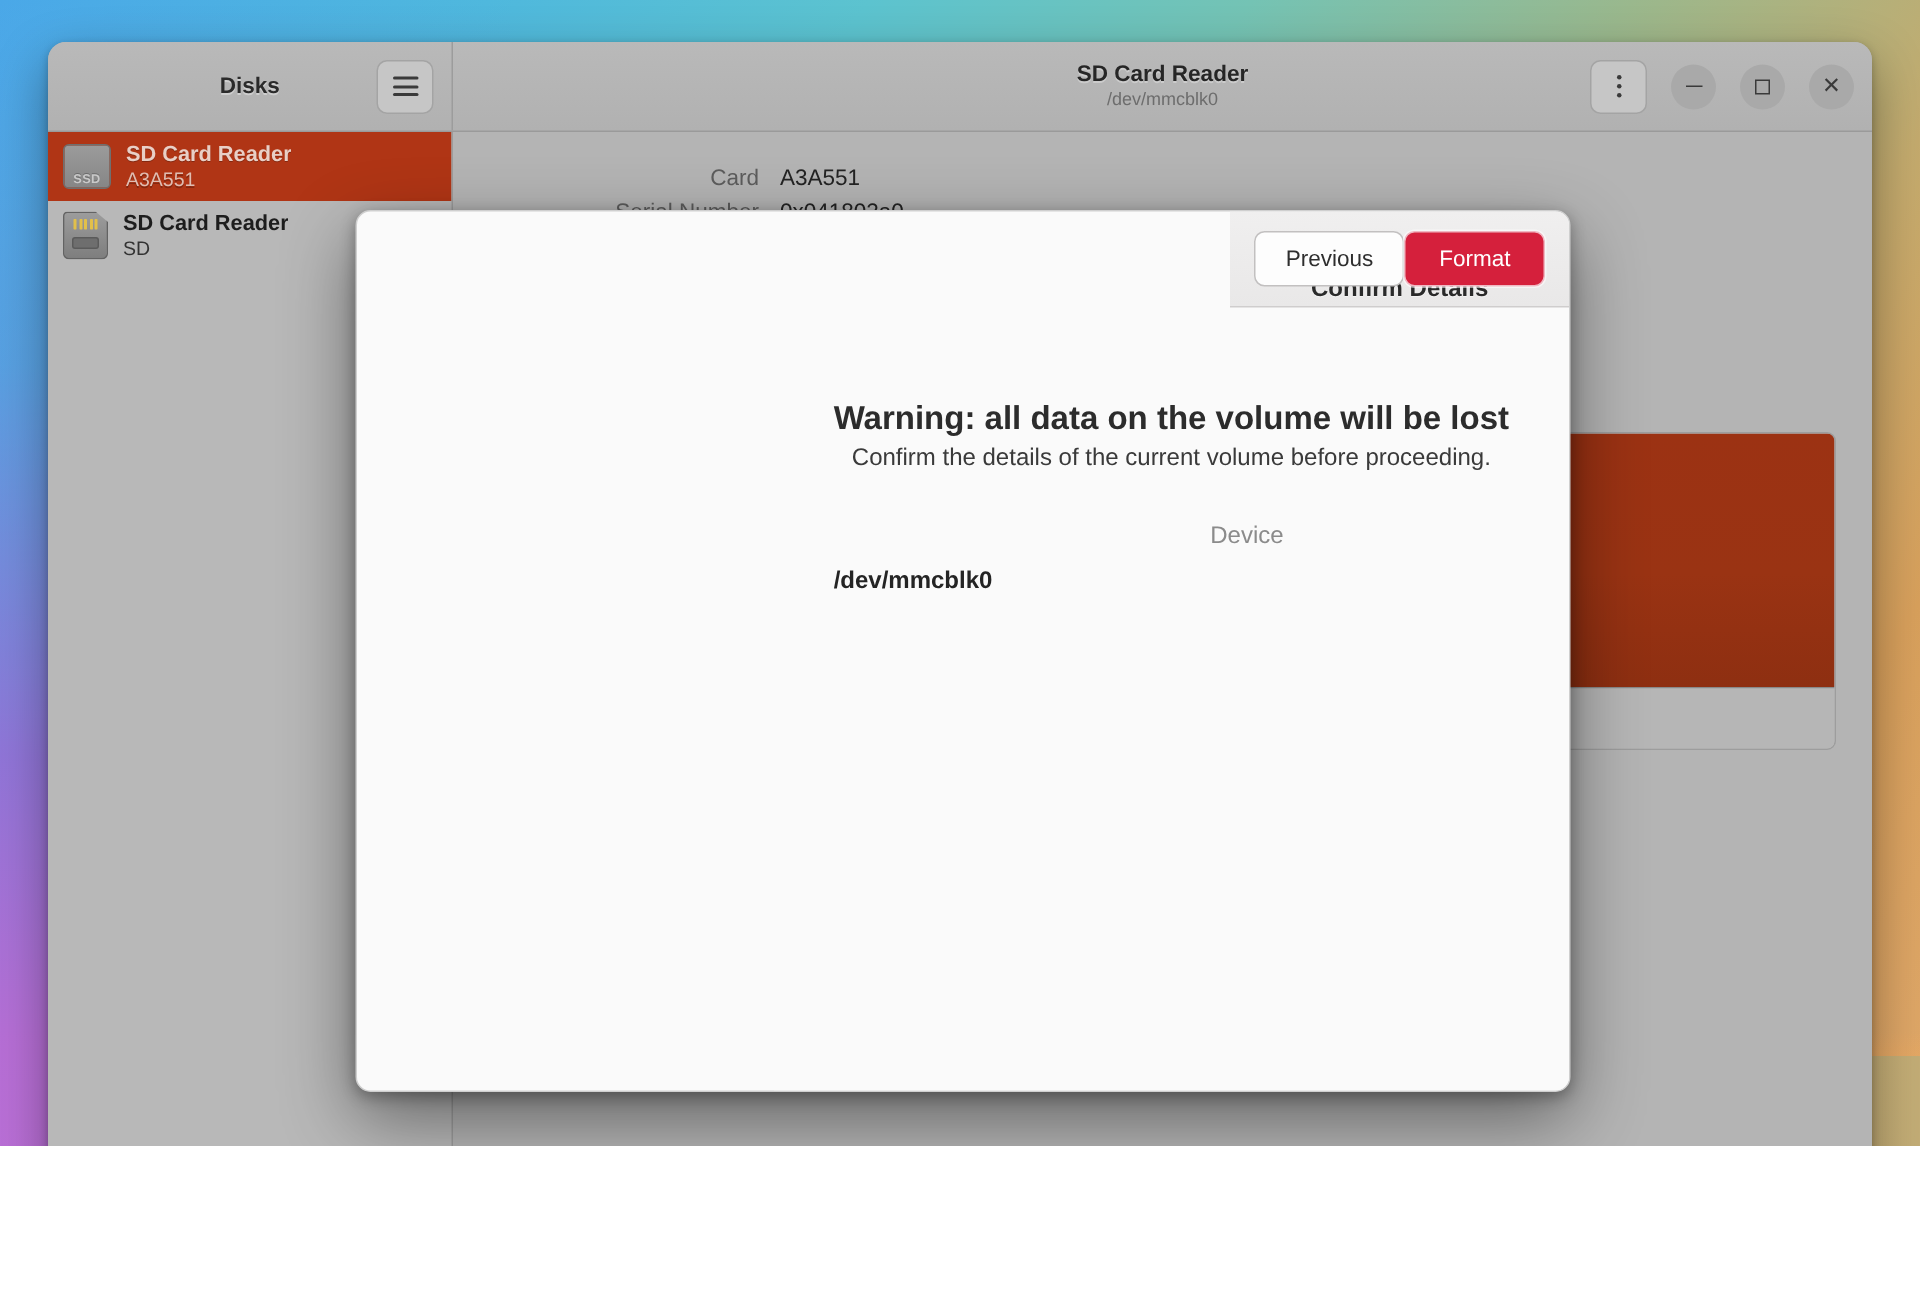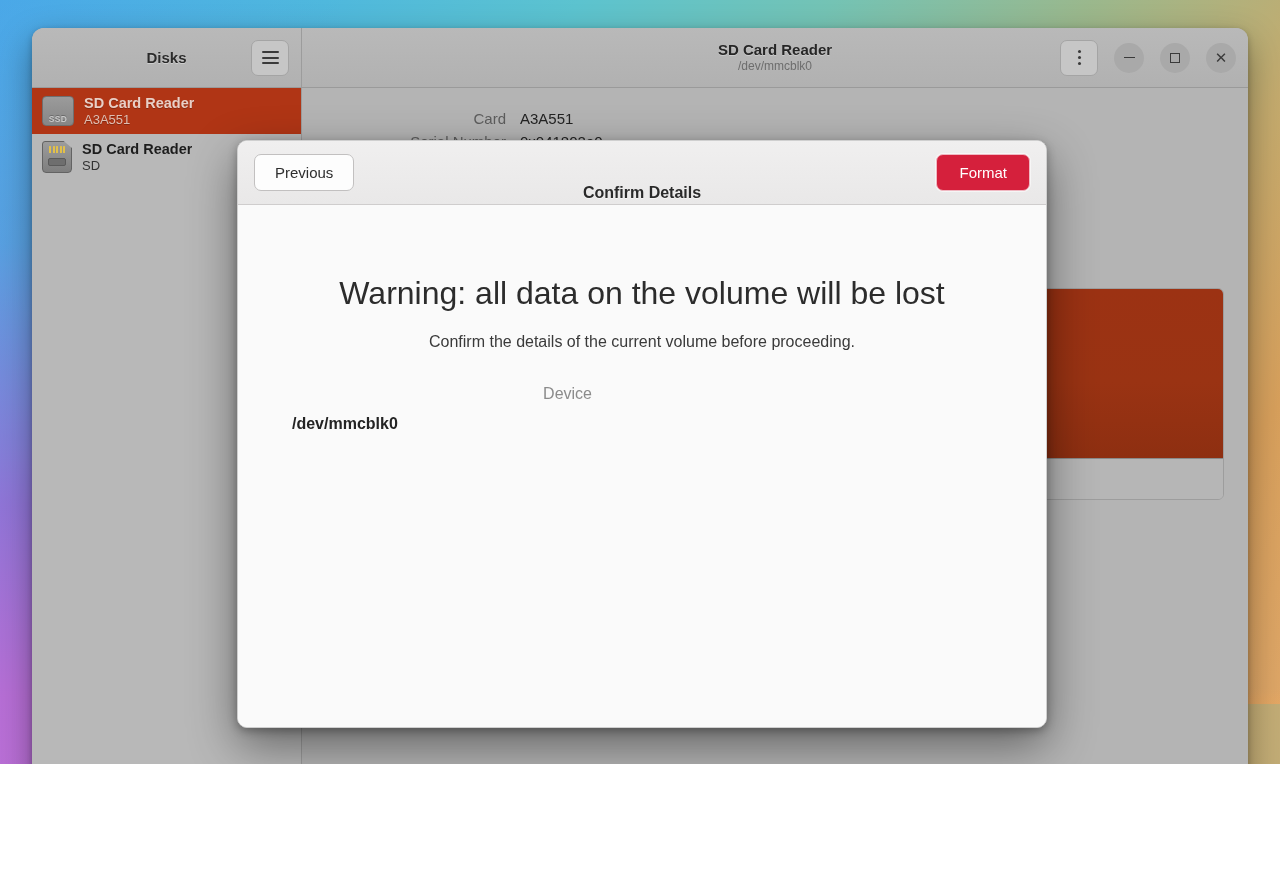--- a/index.html
+++ b/index.html
@@ -272,20 +272,21 @@
     position: absolute;
     left: 237px; top: 140px;
     width: 810px; height: 588px;
     background: #fafafa;
     border-radius: 10px;
     box-shadow: 0 18px 48px rgba(0,0,0,0.45), 0 3px 10px rgba(0,0,0,0.3);
     overflow: hidden;
     display: flex;
     flex-direction: column;
     border: 1px solid #cfcfcf;
+    align-items: flex-end;
   }
   #dialog-header {
     height: 64px;
     flex: 0 0 64px;
     background: linear-gradient(180deg,#f0efef 0%, #e9e8e8 100%);
     border-bottom: 1px solid #cfcdcd;
     display: flex;
     align-items: center;
     padding: 0 16px;
     position: relative;
@@ -325,28 +326,26 @@
     font-family: "Liberation Sans", sans-serif;
     box-shadow: 0 0 0 1px rgba(255,255,255,0.55);
   }
   #dialog-body {
     flex: 1;
     background: #fafafa;
     padding: 58px 40px 0 40px;
     text-align: center;
   }
   #warn-title {
-    font-size: 32px;
+    font-size: 22px;
     color: #2c2c2c;
-    font-weight: normal;
+    font-weight: bold;
     line-height: 32px;
-    margin-top: 14px;
   }
   #warn-sub {
-    margin-top: 22px;
     font-size: 16px;
     color: #3a3a3a;
     line-height: 22px;
   }
   #detail-grid {
     margin: 32px auto 0 auto;
     display: grid;
     grid-template-columns: 300px 1fr;
     column-gap: 14px;
     row-gap: 12px;

